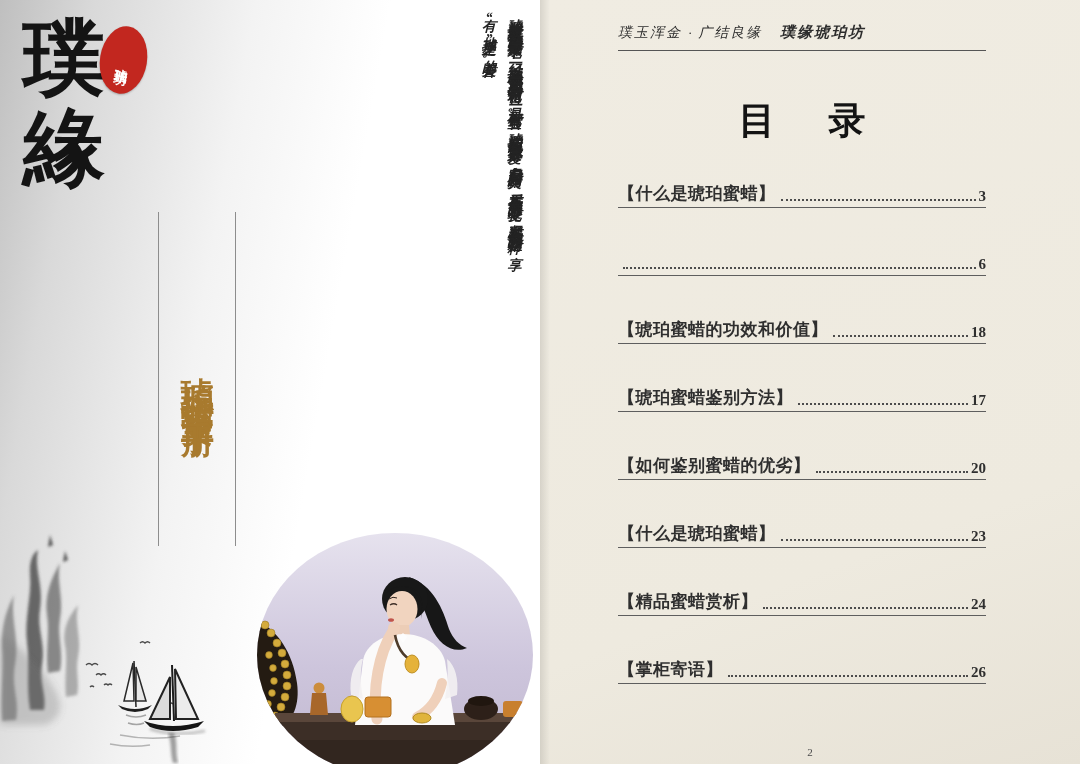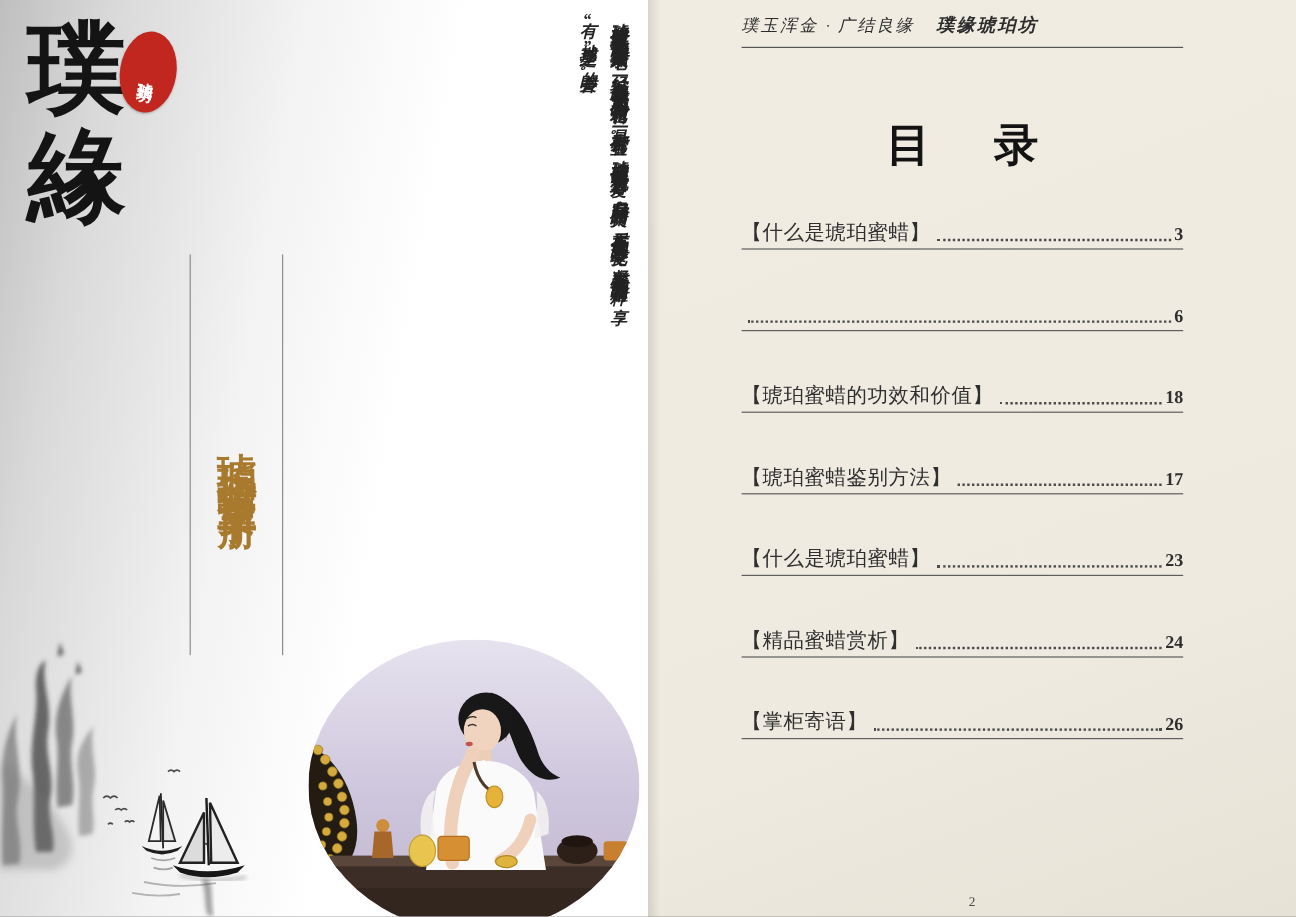--- a/index.html
+++ b/index.html
@@ -52,39 +52,39 @@
     position:absolute;left:257px;top:533px;width:276px;height:231px;overflow:hidden;
   }
   
   .page-right{
     position:relative;width:540px;height:764px;overflow:hidden;
     background:linear-gradient(160deg,#f0ece2 0%,#eeeadf 70%,#e7e2d6 100%);
   }
   .page-right .spine{position:absolute;left:0;top:0;width:10px;height:100%;
     background:linear-gradient(to right,rgba(0,0,0,.10),rgba(0,0,0,0));}
   .rheader{
-    position:absolute;left:78px;top:12px;width:368px;
+    position:absolute;left:78px;top:23px;width:368px;
     border-bottom:1.5px solid #555;padding-bottom:8px;
     color:#2c2c2c;white-space:nowrap;
   }
   .rheader .motto{font-style:italic;font-size:14px;letter-spacing:2px;}
   .rheader .dot{font-size:13px;margin:0 6px;}
   .rheader .hbrand{font-weight:700;font-size:15px;margin-left:14px;letter-spacing:2px;font-style:italic;}
   .toc-title{
     position:absolute;left:78px;top:96px;width:368px;text-align:center;
     font-size:37px;font-weight:700;color:#131313;letter-spacing:20px;text-indent:20px;
     font-family:"DejaVu Serif","Liberation Serif",serif;
   }
   .toc{position:absolute;left:78px;top:140px;width:368px;}
   .toc-row{
     height:65px;display:flex;align-items:flex-end;
     border-bottom:1px solid #5e5e5e;padding-bottom:2px;
     color:#2f2f2f;
   }
-  .toc-label{font-size:17px;font-weight:400;letter-spacing:.5px;white-space:nowrap;}
+  .toc-label{font-size:17px;font-weight:700;letter-spacing:.5px;white-space:nowrap;}
   .toc-dots{flex:1;margin:0 3px 4px 5px;border-bottom:2px dotted #4c4c4c;height:0;}
   .toc-page{font-size:15px;font-weight:600;}
   .pagenum{
     position:absolute;bottom:6px;left:0;width:100%;text-align:center;
     font-size:11px;color:#4a4a4a;
   }
 </style>
 </head>
 <body>
 
@@ -251,20 +251,25 @@
         <span class="toc-label">【琥珀蜜蜡的功效和价值】</span>
         <span class="toc-dots"></span>
         <span class="toc-page">18</span>
       </div>
       <div class="toc-row">
         <span class="toc-label">【琥珀蜜蜡鉴别方法】</span>
         <span class="toc-dots"></span>
         <span class="toc-page">17</span>
       </div>
       <div class="toc-row">
+        <span class="toc-label">【如何鉴别蜜蜡的优劣】</span>
+        <span class="toc-dots"></span>
+        <span class="toc-page">20</span>
+      </div>
+      <div class="toc-row">
         <span class="toc-label">【什么是琥珀蜜蜡】</span>
         <span class="toc-dots"></span>
         <span class="toc-page">23</span>
       </div>
       <div class="toc-row">
         <span class="toc-label">【精品蜜蜡赏析】</span>
         <span class="toc-dots"></span>
         <span class="toc-page">24</span>
       </div>
       <div class="toc-row">

